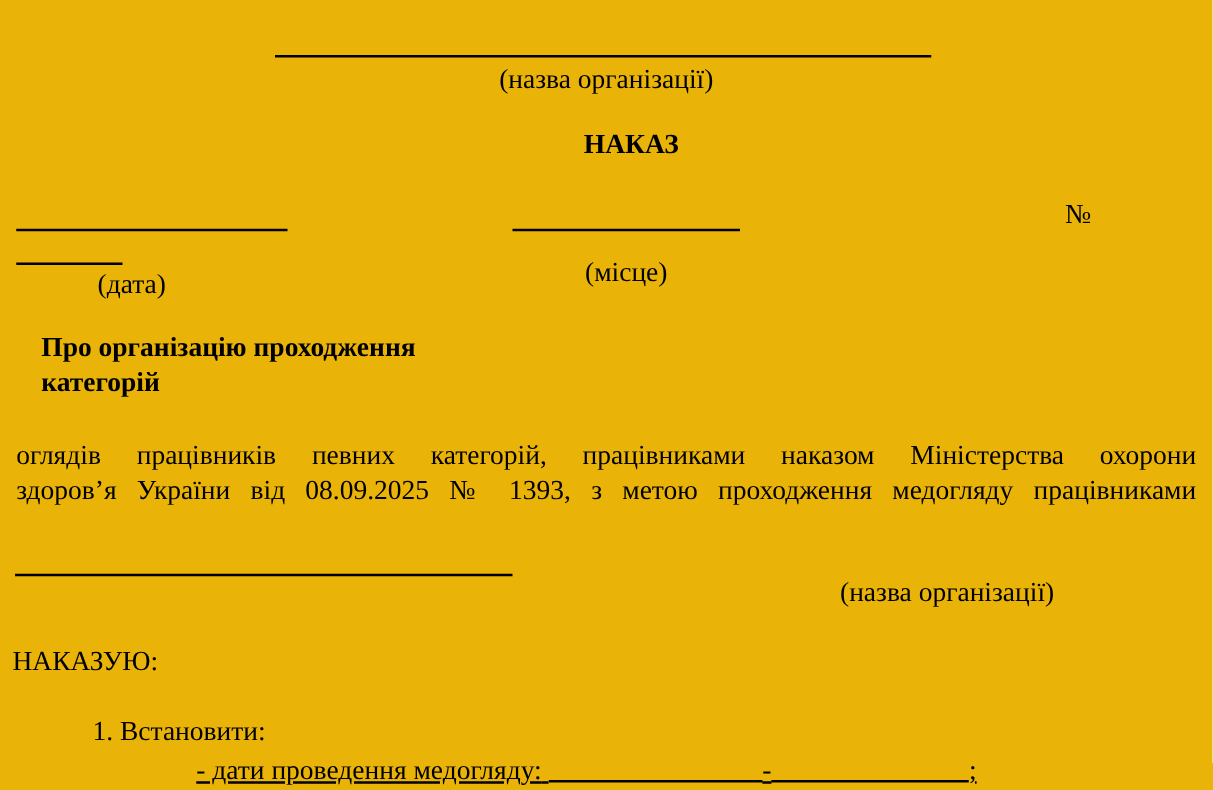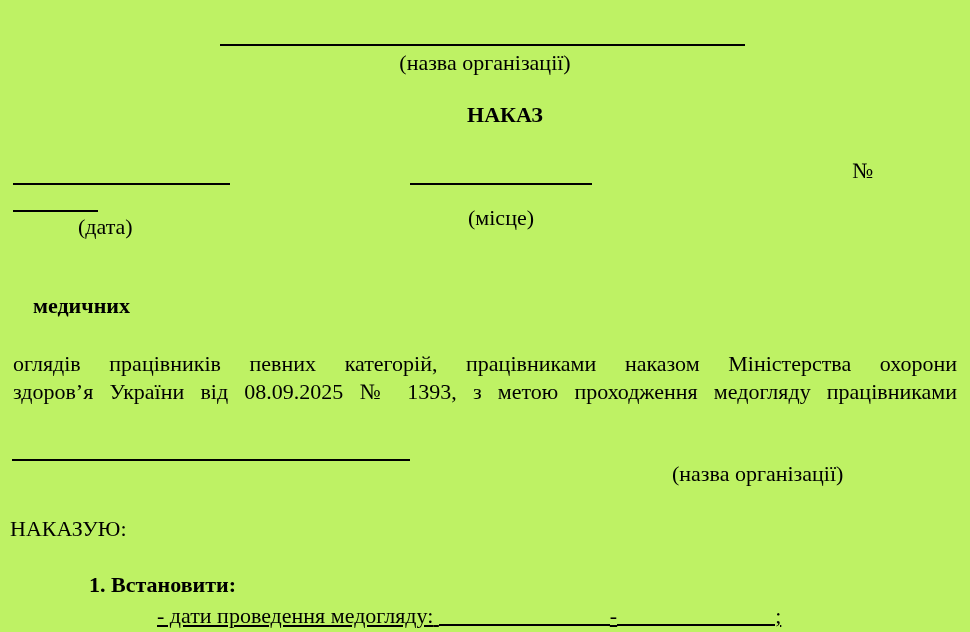--- a/index.html
+++ b/index.html
@@ -4,21 +4,21 @@
 <style>
   html, body {
     margin: 0;
     padding: 0;
     background: #ffffff;
   }
   .page {
     position: relative;
     width: 970px;
     height: 632px;
-    background: #bef264;
+    background: #eab308;
     color: #000000;
     font-family: "Liberation Serif", "DejaVu Serif", serif;
     font-size: 22px;
     overflow: hidden;
   }
   .abs {
     position: absolute;
     line-height: 28px;
     white-space: nowrap;
   }
@@ -63,32 +63,33 @@
   <div class="abs center bold" style="left:0; top:101px; width:970px;">НАКАЗ</div>
 
   <div class="blank" style="left:13px; top:183px; width:217px;"></div>
   <div class="blank" style="left:410px; top:183px; width:182px;"></div>
   <div class="abs" style="left:852px; top:157px;">№</div>
   <div class="blank" style="left:13px; top:210px; width:85px;"></div>
 
   <div class="abs" style="left:78px; top:213px;text-align:right;">(дата)</div>
   <div class="abs" style="left:468px; top:204px;">(місце)</div>
 
-  <div class="abs bold" style="left:13px; top:292px;">медичних</div>
+  <div class="abs bold" style="left:13px; top:264px;">Про організацію проходження</div>
+  <div class="abs bold" style="left:13px; top:292px;">категорій</div>
 
   <div class="para">
     <div class="jline">оглядів працівників певних категорій, працівниками наказом Міністерства охорони</div>
     <div class="jline">здоров’я України від 08.09.2025 № 1393, з метою проходження медогляду працівниками</div>
   </div>
 
   <div class="blank" style="left:12px; top:459px; width:398px;"></div>
   <div class="abs" style="left:672px; top:460px;">(назва організації)</div>
 
   <div class="abs" style="left:10px; top:515px;">НАКАЗУЮ:</div>
 
-  <div class="abs" style="left:89px; top:571px;font-weight:bold;">1. Встановити:</div>
+  <div class="abs" style="left:74px; top:571px;">1. Встановити:</div>
 
   <div class="abs" style="left:157px; top:602px;text-decoration:underline;">
     <span>- дати проведення медогляду:</span>
     <span class="inline-blank" style="width:171px;"></span><span>-</span><span class="inline-blank" style="width:158px;"></span><span>;</span>
   </div>
 
 </div>
 
 </body></html>

